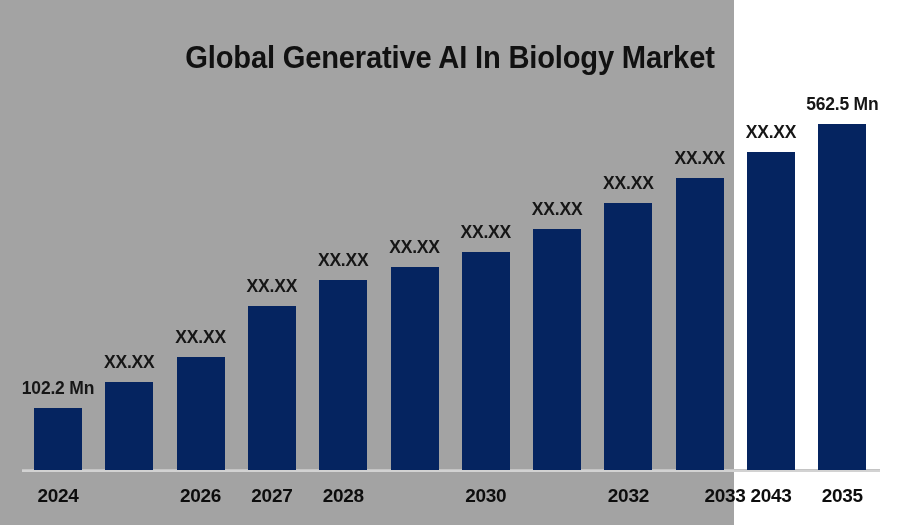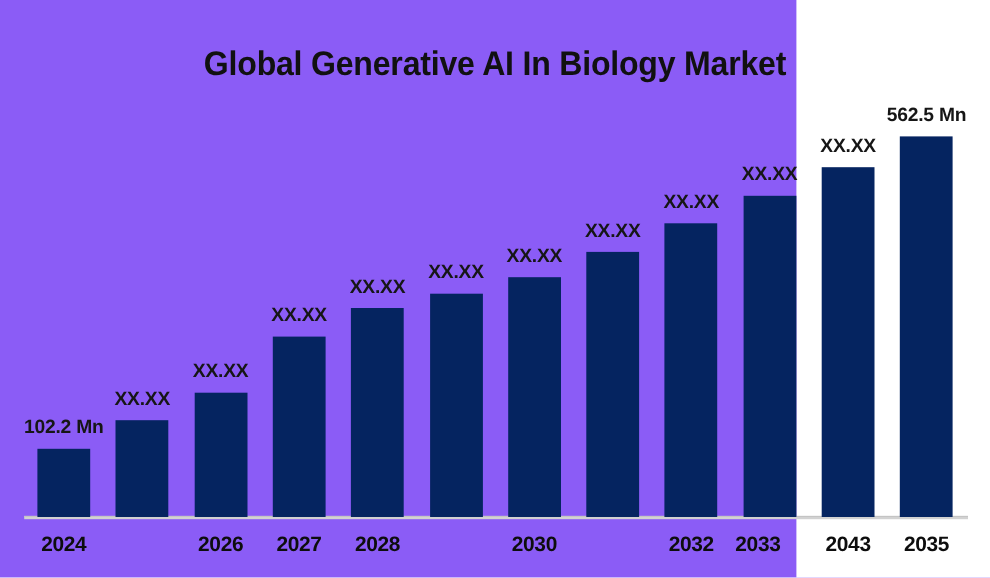--- a/index.html
+++ b/index.html
@@ -12,21 +12,22 @@
     height: 525px;
     overflow: hidden;
     font-family: "Liberation Sans", sans-serif;
     -webkit-font-smoothing: antialiased;
   }
 
   #chart-root {
     position: relative;
     width: 724px;
     height: 525px;
-    background: #8b5cf6;
+    background: #a3a3a3;
+    padding-left: 10px;
   }
 
   
   #chart-title {
     position: absolute;
     top: 40px;
     left: 0;
     width: 900px;
     text-align: center;
     font-family: "Liberation Sans", sans-serif;
@@ -128,21 +129,21 @@
       <div class="bar" style="left: 461.8px; height: 218px; background: rgb(5, 36, 96);"></div>
       <div class="bar-value-label placeholder" style="left: 420.8px; top: 224px; color: rgb(22, 22, 22);">XX.XX</div>
       <div class="bar-category-label" style="left: 420.8px;">2030</div>
       <div class="bar" style="left: 533.1px; height: 241px; background: rgb(5, 36, 96);"></div>
       <div class="bar-value-label placeholder" style="left: 492.1px; top: 201px; color: rgb(22, 22, 22);">XX.XX</div>
       <div class="bar" style="left: 604.4px; height: 267px; background: rgb(5, 36, 96);"></div>
       <div class="bar-value-label placeholder" style="left: 563.4px; top: 175px; color: rgb(22, 22, 22);">XX.XX</div>
       <div class="bar-category-label" style="left: 563.4px;">2032</div>
       <div class="bar" style="left: 675.7px; height: 292px; background: rgb(5, 36, 96);"></div>
       <div class="bar-value-label placeholder" style="left: 634.7px; top: 150px; color: rgb(22, 22, 22);">XX.XX</div>
-      <div class="bar-category-label" style="left: 624px;">2033</div>
+      <div class="bar-category-label" style="left: 660px;">2033</div>
       <div class="bar" style="left: 747px; height: 318px; background: rgb(5, 36, 96);"></div>
       <div class="bar-value-label placeholder" style="left: 706px; top: 124px; color: rgb(22, 22, 22);">XX.XX</div>
       <div class="bar-category-label" style="left: 706px;">2043</div>
       <div class="bar" style="left: 818.3px; height: 346px; background: rgb(5, 36, 96);"></div>
       <div class="bar-value-label highlight" style="left: 777.3px; top: 96px; color: rgb(22, 22, 22);">562.5 Mn</div>
       <div class="bar-category-label" style="left: 777.3px;">2035</div>
     </div>
 
 </div>
 

